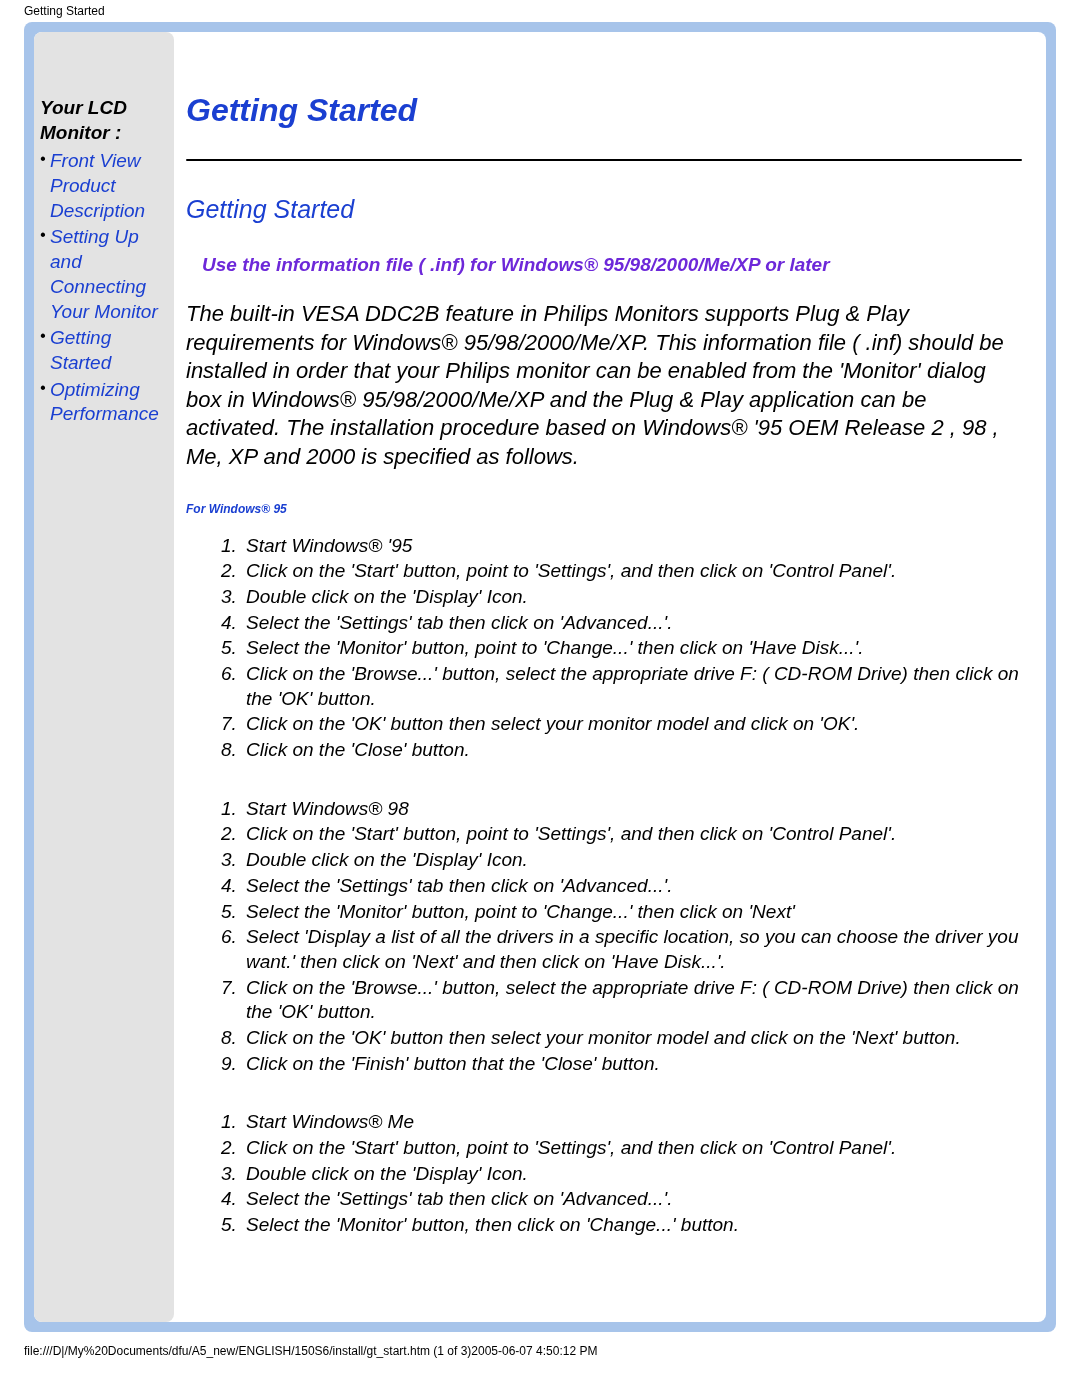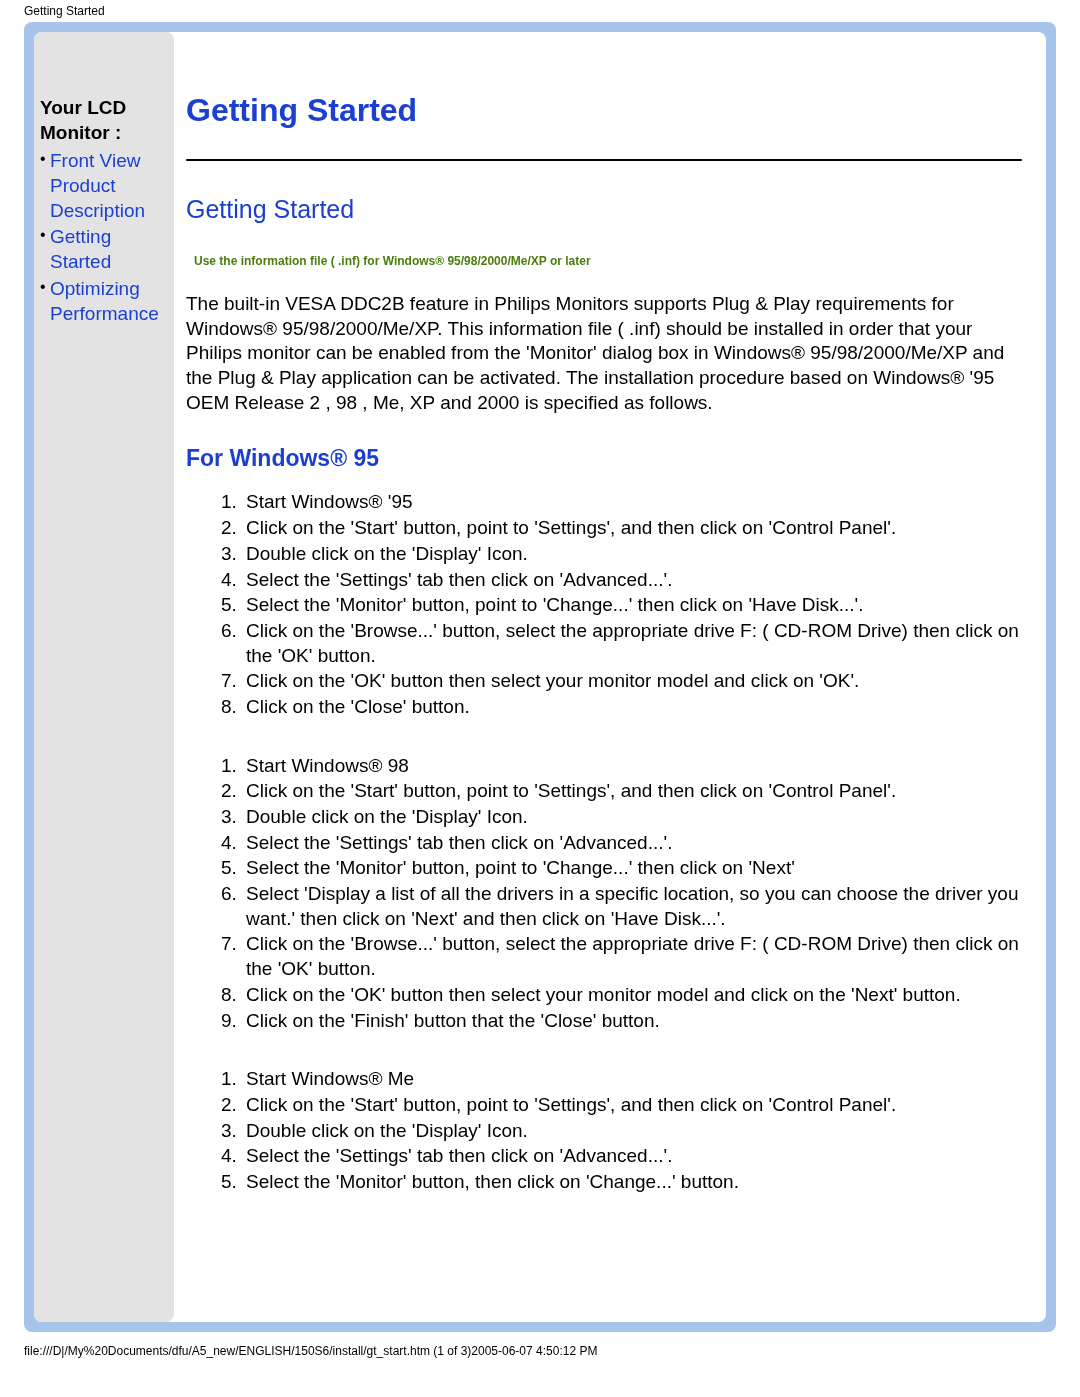--- a/index.html
+++ b/index.html
@@ -18,20 +18,21 @@
   }
   .outer-frame {
     margin: 0 24px 12px 24px;
     padding: 10px;
     background: #a7c4ea;
   }
   .inner-page {
     background: #fff;
     display: flex;
     min-height: 1290px;
+    font-style: italic;
   }
   .sidebar {
     width: 140px;
     flex: 0 0 140px;
     background: #e3e3e3;
     padding: 64px 4px 8px 6px;
     font-size: 19px;
     line-height: 1.3;
   }
   .sidebar-title {
@@ -76,33 +77,33 @@
     border-top: 2px solid #000;
     margin: 0 0 34px 0;
   }
   .section-title {
     color: #1a3fd1;
     font-size: 25px;
     font-weight: normal;
     margin: 0 0 30px 0;
   }
   .sub-heading {
-    color: #4d7c0f;
-    font-size: 12px;
+    color: #6d28d9;
+    font-size: 19px;
     font-weight: bold;
-    margin: 0 0 24px 8px;
+    margin: 0 0 24px 16px;
   }
   .body-para {
-    font-size: 19px;
+    font-size: 22px;
     line-height: 1.3;
     margin: 16px 0 30px 0;
   }
   .os-heading {
     color: #1a3fd1;
-    font-size: 23px;
+    font-size: 12px;
     font-weight: bold;
     margin: 16px 0 18px 0;
   }
   ol.steps {
     margin: 0 0 34px 0;
     padding-left: 56px;
     font-size: 19px;
     line-height: 1.3;
   }
   ol.steps li {
@@ -120,20 +121,21 @@
 
 <div class="page-header">Getting Started</div>
 
 <div class="outer-frame">
   <div class="inner-page">
 
     <div class="sidebar">
       <div class="sidebar-title">Your LCD Monitor :</div>
       <ul>
         <li><a href="#">Front View Product Description</a></li>
+        <li><a href="#">Setting Up and Connecting Your Monitor</a></li>
         <li><a href="#">Getting Started</a></li>
         <li><a href="#">Optimizing Performance</a></li>
       </ul>
     </div>
 
     <div class="main">
       <h1 class="main-title">Getting Started</h1>
       <hr class="rule">
       <div class="section-title">Getting Started</div>
       <div class="sub-heading">Use the information file ( .inf) for Windows® 95/98/2000/Me/XP or later</div>

